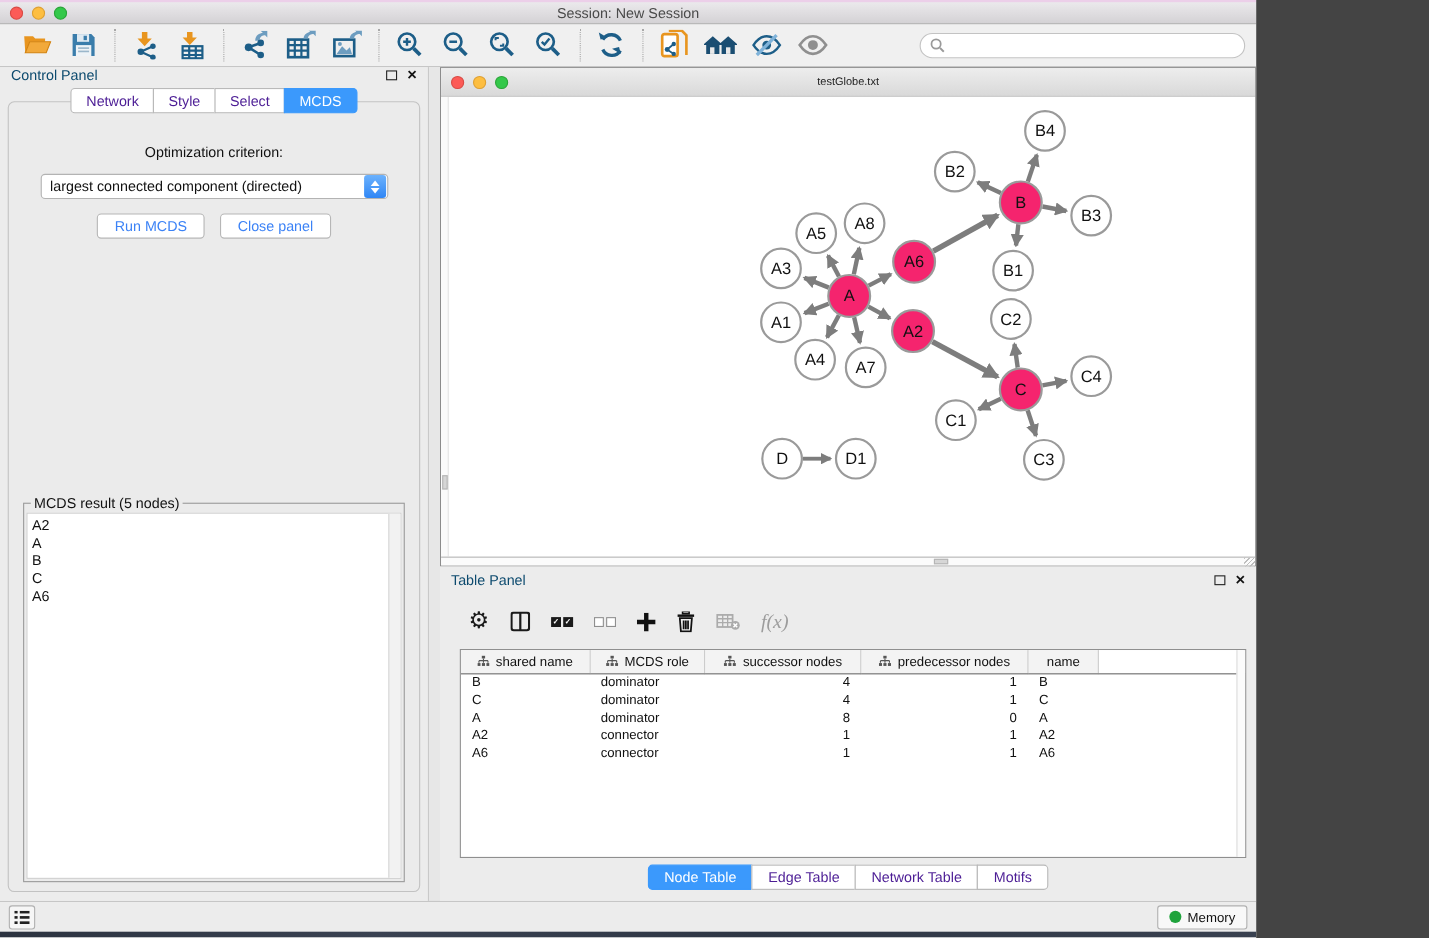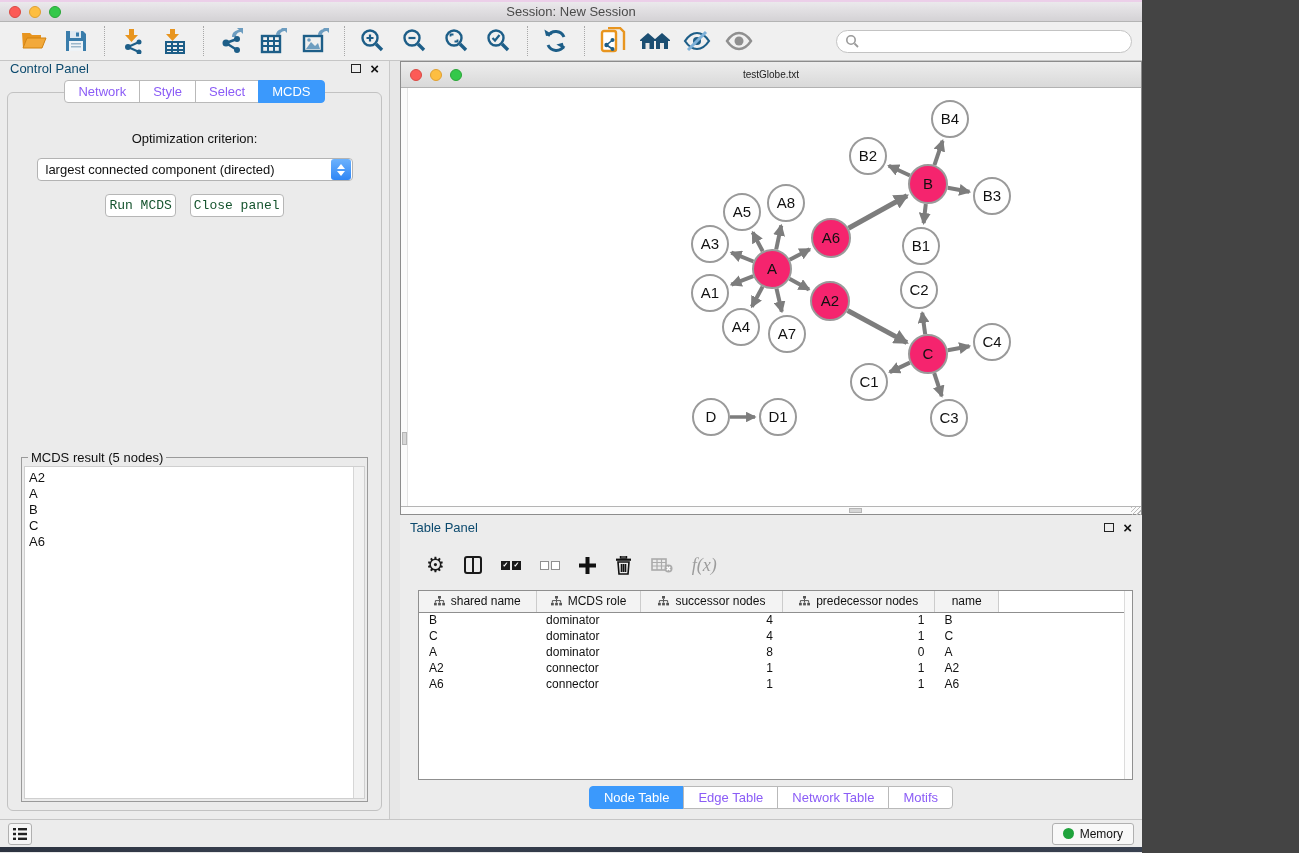--- a/index.html
+++ b/index.html
@@ -29,37 +29,37 @@
   .main { display:flex; height:758px; background:#e7e7e7; }
 
   
   .cpanel { width:390px; background:#ececec; border-right:1px solid #c9c9c9; display:flex; flex-direction:column; }
   .panel-header { height:25px; display:flex; align-items:center; padding:0 10px; }
   .panel-title { font-size:13px; color:#0c4a6e; }
   .panel-hicons { margin-left:auto; display:flex; align-items:center; gap:9px; }
   .float-ic { width:10px; height:9px; border:1.5px solid #222; display:inline-block; }
   .close-ic { font-size:15px; font-weight:bold; color:#111; line-height:10px; }
   .cp-tabs { display:flex; justify-content:center; position:relative; z-index:2; margin-top:4px; margin-bottom:-11px; }
-  .seg-tab { font-size:13px; color:#8b5cf6; background:#fff; border:1px solid #b9b9b9; padding:3px 13px; margin-left:-1px; cursor:pointer; }
+  .seg-tab { font-size:13px; color:#4c1d95; background:#fff; border:1px solid #b9b9b9; padding:3px 13px; margin-left:-1px; cursor:pointer; }
   .seg-tab:first-child { border-radius:4px 0 0 4px; margin-left:0; }
   .seg-tab:last-child { border-radius:0 4px 4px 0; }
   .seg-tab.active { background:#3b99fc; border-color:#3b99fc; color:#fff; }
   .cp-box { margin:0 7px 16px 7px; border:1px solid #c2c2c2; border-radius:6px; background:#ebebeb;
     flex:1; padding:24px 7px 8px 7px; display:flex; flex-direction:column; }
   .opt-label { text-align:center; font-size:13px; color:#111; margin-top:14px; }
   .dropdown { margin:12px auto 0 auto; width:316px; height:23px; background:#fff; border:1px solid #b3b3b3; border-radius:4px;
     display:flex; align-items:center; cursor:pointer; position:relative; }
   .dropdown .dd-text { flex:1; font-size:13px; padding-left:8px; color:#111; white-space:nowrap; }
   .dd-stepper { width:20px; height:21px; border-radius:3px; background:linear-gradient(#6cb2fd,#2f86f5);
     display:flex; flex-direction:column; align-items:center; justify-content:center; gap:2px; margin-right:1px; }
   .dd-up { width:0; height:0; border-left:4px solid transparent; border-right:4px solid transparent; border-bottom:5px solid #fff; }
   .dd-down { width:0; height:0; border-left:4px solid transparent; border-right:4px solid transparent; border-top:5px solid #fff; }
   .cp-btn-row { display:flex; justify-content:center; gap:14px; margin-top:13px; }
-  .mac-btn { font-family:Liberation Mono, monospace; font-size:13px; color:#14532d; background:#fff;
-    border:1px solid #b6b6b6; border-radius:4px; padding:3px 3px; cursor:pointer; }
+  .mac-btn { font-family:Liberation Sans, sans-serif; font-size:13px; color:#3b82f6; background:#fff;
+    border:1px solid #b6b6b6; border-radius:4px; padding:3px 15px; cursor:pointer; }
   .mcds-fieldset { margin-top:240px; margin-left:6px; margin-right:6px; border:1px solid #9a9a9a;
     height:345px; position:relative; background:#ebebeb; }
   .mcds-legend { position:absolute; top:-8px; left:6px; background:#ebebeb; font-size:13px; color:#111; padding:0 3px; }
   .mcds-inner { position:absolute; inset:8px 2px 2px 2px; background:#fff; border:1px solid #cfcfcf; display:flex; }
   .mcds-list { flex:1; padding:3px 4px; font-size:13px; line-height:16px; color:#111; }
   .mcds-scroll { width:11px; background:#f2f2f2; border-left:1px solid #d6d6d6; }
 
   
   .rightcol { flex:1; display:flex; flex-direction:column; }
 

